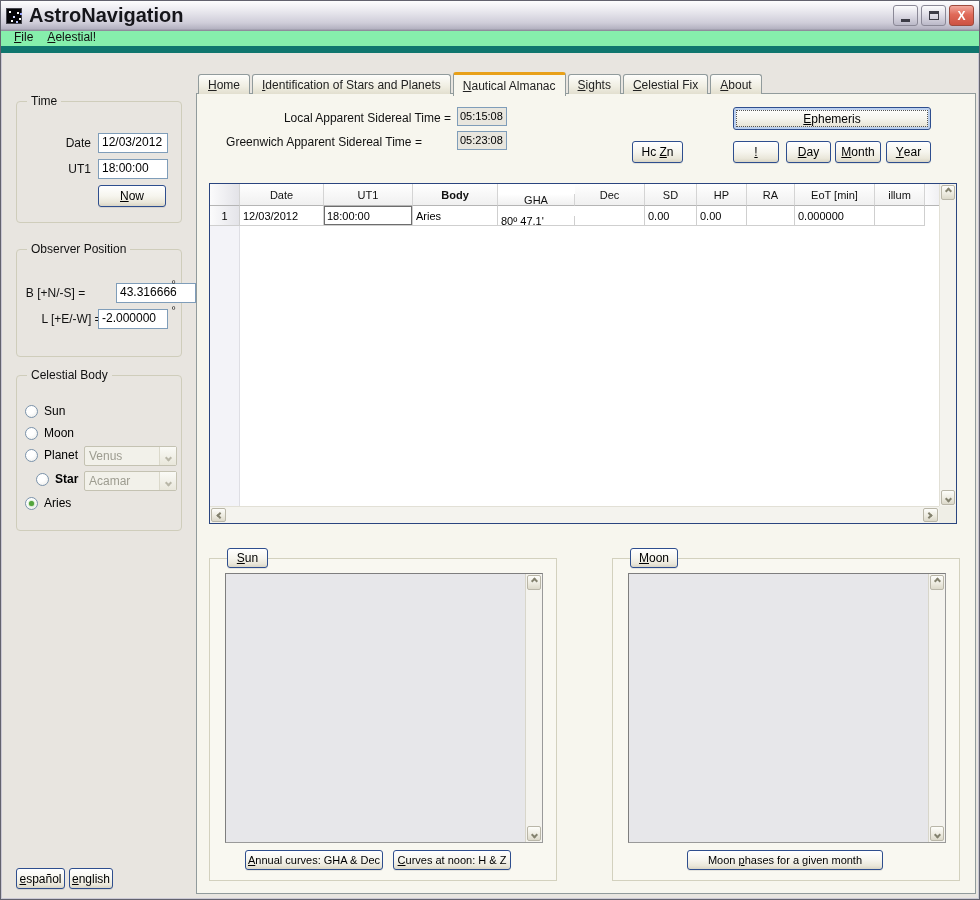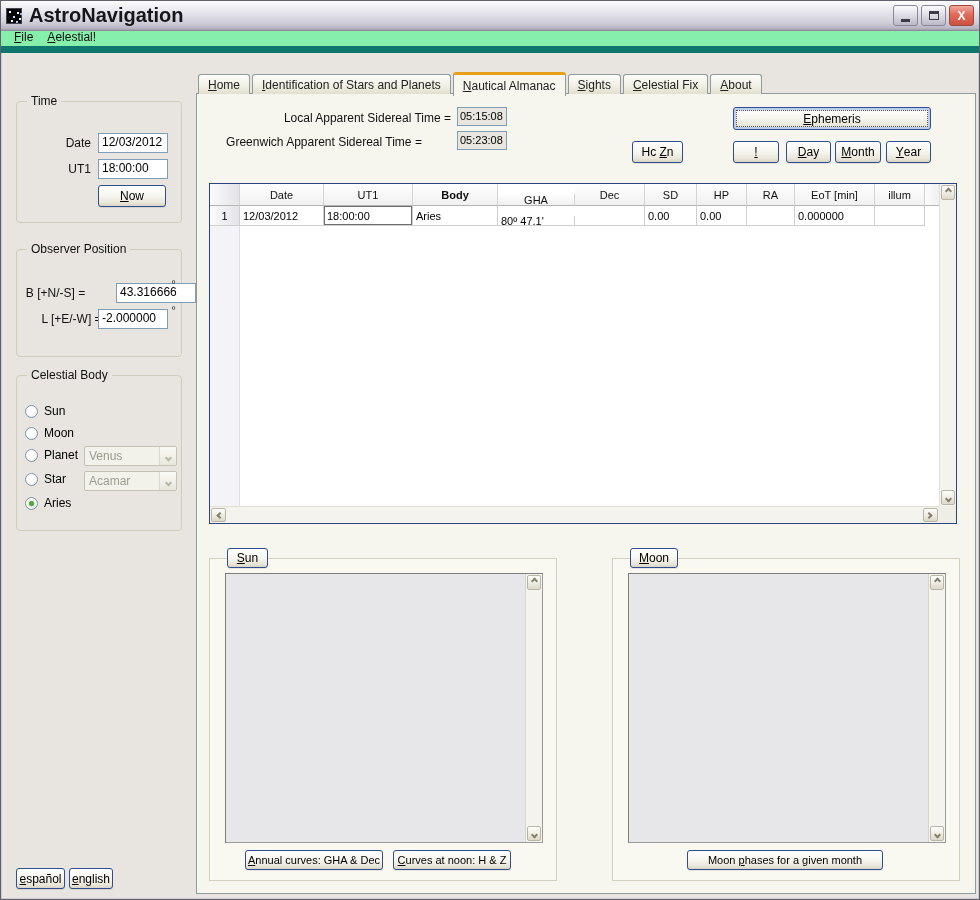--- a/index.html
+++ b/index.html
@@ -160,21 +160,21 @@
     <div class="radio-row" style="left:8px; top:72px;">
       <span class="radio"></span>
       <span>Planet</span>
     </div>
     <div class="combo" style="left:67px; top:70px; width:93px;">
       <span class="txt">Venus</span>
       <span class="arrow">
           <span class="chev down sm" style="border-color:#b9b7a8;"></span>
         </span>
     </div>
-    <div class="radio-row" style="left:8px; top:96px;">
+    <div class="radio-row" style="left:19px; top:96px;font-weight:bold;">
       <span class="radio"></span>
       <span>Star</span>
     </div>
     <div class="combo" style="left:67px; top:95px; width:93px;">
       <span class="txt">Acamar</span>
       <span class="arrow">
           <span class="chev down sm" style="border-color:#b9b7a8;"></span>
         </span>
     </div>
     <div class="radio-row" style="left:8px; top:120px;">

